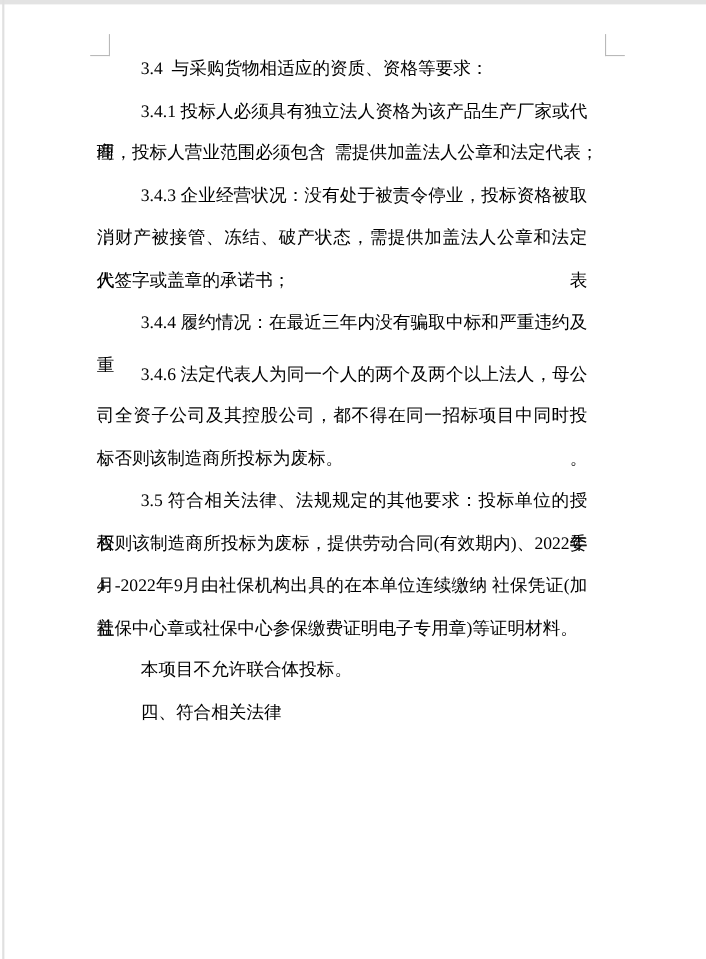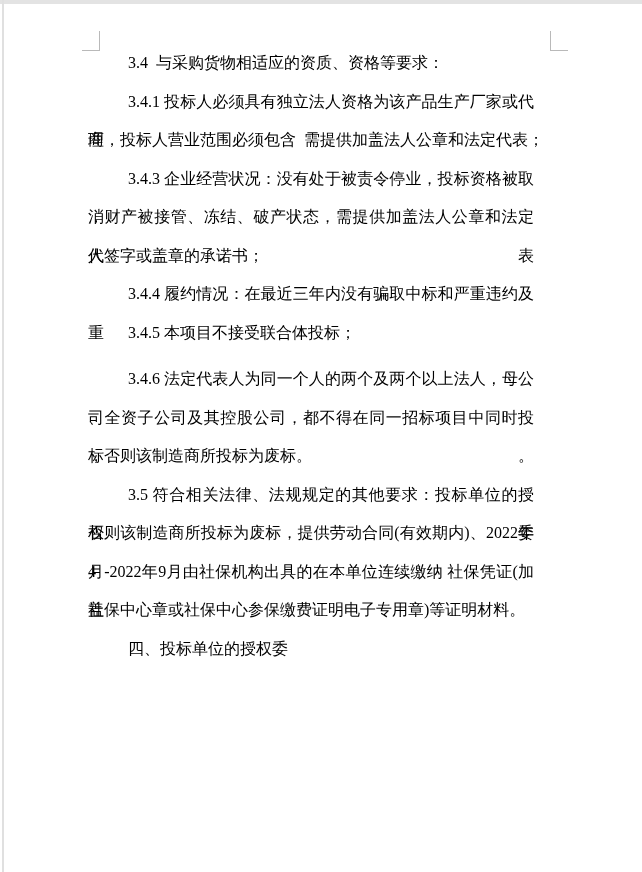--- a/index.html
+++ b/index.html
@@ -77,23 +77,23 @@
   <div class="crop-mark tl"></div>
   <div class="crop-mark tr"></div>
   <div class="text-area">
       <div class="line first">3.4  与采购货物相适应的资质、资格等要求：</div>
       <div class="line first fill">3.4.1 投标人必须具有独立法人资格为该产品生产厂家或代理</div>
       <div class="line">商，投标人营业范围必须包含  需提供加盖法人公章和法定代表；</div>
       <div class="line first fill">3.4.3 企业经营状况：没有处于被责令停业，投标资格被取消</div>
       <div class="line fill">，财产被接管、冻结、破产状态，需提供加盖法人公章和法定代表</div>
       <div class="line">人签字或盖章的承诺书；</div>
       <div class="line first fill">3.4.4 履约情况：在最近三年内没有骗取中标和严重违约及重</div>
-      <div class="line first">3.4.5 本项目不接受联合体投标；</div>
       <div class="line first fill gap-before">3.4.6 法定代表人为同一个人的两个及两个以上法人，母公司</div>
       <div class="line fill">、全资子公司及其控股公司，都不得在同一招标项目中同时投标。</div>
       <div class="line">，否则该制造商所投标为废标。</div>
       <div class="line first fill">3.5 符合相关法律、法规规定的其他要求：投标单位的授权委</div>
       <div class="line fill">否则该制造商所投标为废标，提供劳动合同(有效期内)、2022年4</div>
       <div class="line fill">月-2022年9月由社保机构出具的在本单位连续缴纳  社保凭证(加盖</div>
       <div class="line">社保中心章或社保中心参保缴费证明电子专用章)等证明材料。</div>
-      <div class="line first">四、投标单位的授权委</div>
+      <div class="line first">本项目不允许联合体投标。</div>
+      <div class="line first">四、符合相关法律</div>
     </div>
 </div>
 
 </body></html>

